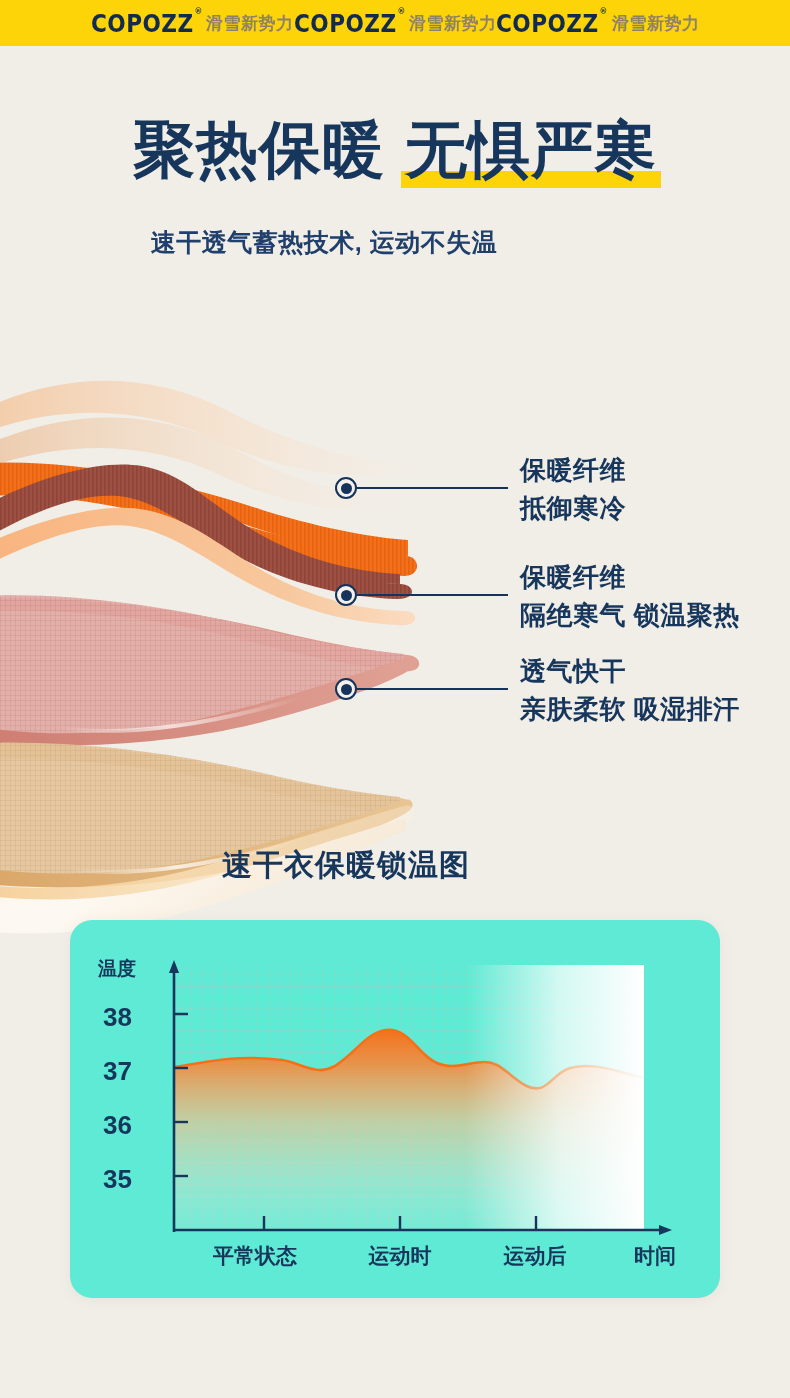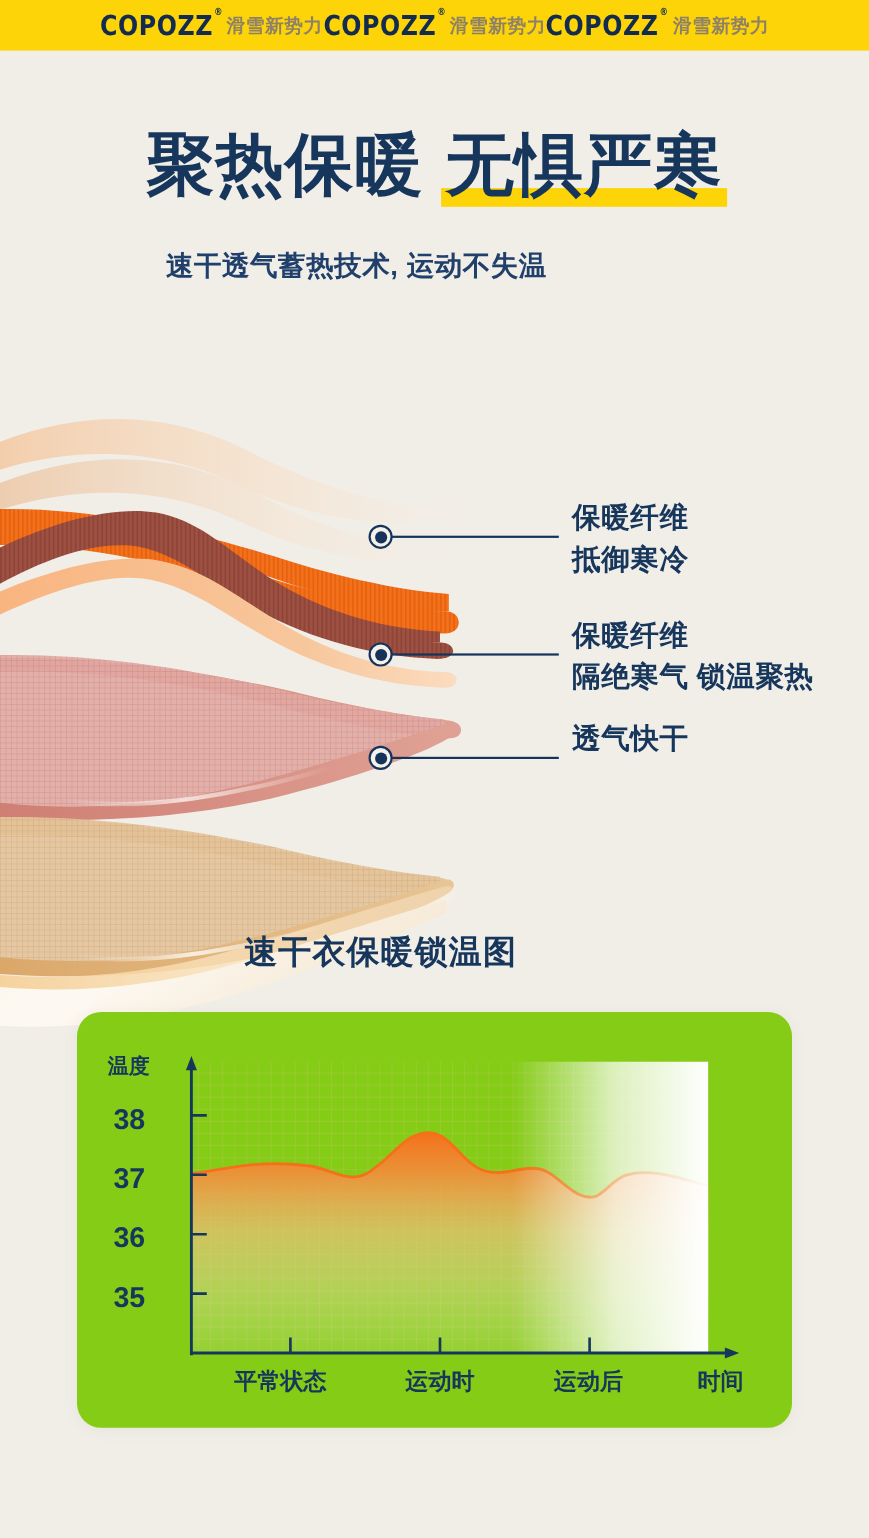--- a/index.html
+++ b/index.html
@@ -165,21 +165,21 @@
     font-size: 30px;
     font-weight: bold;
     letter-spacing: 1px;
   }
   .chart-card {
     position: absolute;
     left: 70px;
     top: 920px;
     width: 650px;
     height: 378px;
-    background: #84cc16;
+    background: #5eead4;
     border-radius: 22px;
     box-shadow: 0 2px 14px rgba(120,100,70,0.07);
     overflow: hidden;
   }
   .y-title {
     position: absolute;
     left: 28px;
     top: 36px;
     color: #17365c;
     font-size: 19px;
@@ -346,20 +346,21 @@
     <span>保暖纤维</span><br>
     <span>隔绝寒气 锁温聚热</span>
   </span>
 </div>
 
 <div class="callout">
   <span class="marker" style="left:335px;top:678px"></span>
   <span class="leader" style="left:356px;top:688px;width:152px"></span>
   <span class="ctext" style="left:520px;top:652px">
     <span>透气快干</span><br>
+    <span>亲肤柔软 吸湿排汗</span>
   </span>
 </div>
 
 <div class="chart-title">速干衣保暖锁温图</div>
 
 <div class="chart-card">
   <span class="y-title">温度</span>
 
   <span class="y-tick-label" style="left:20px;top:82px">38</span>
   <span class="y-tick-label" style="left:20px;top:136px">37</span>

